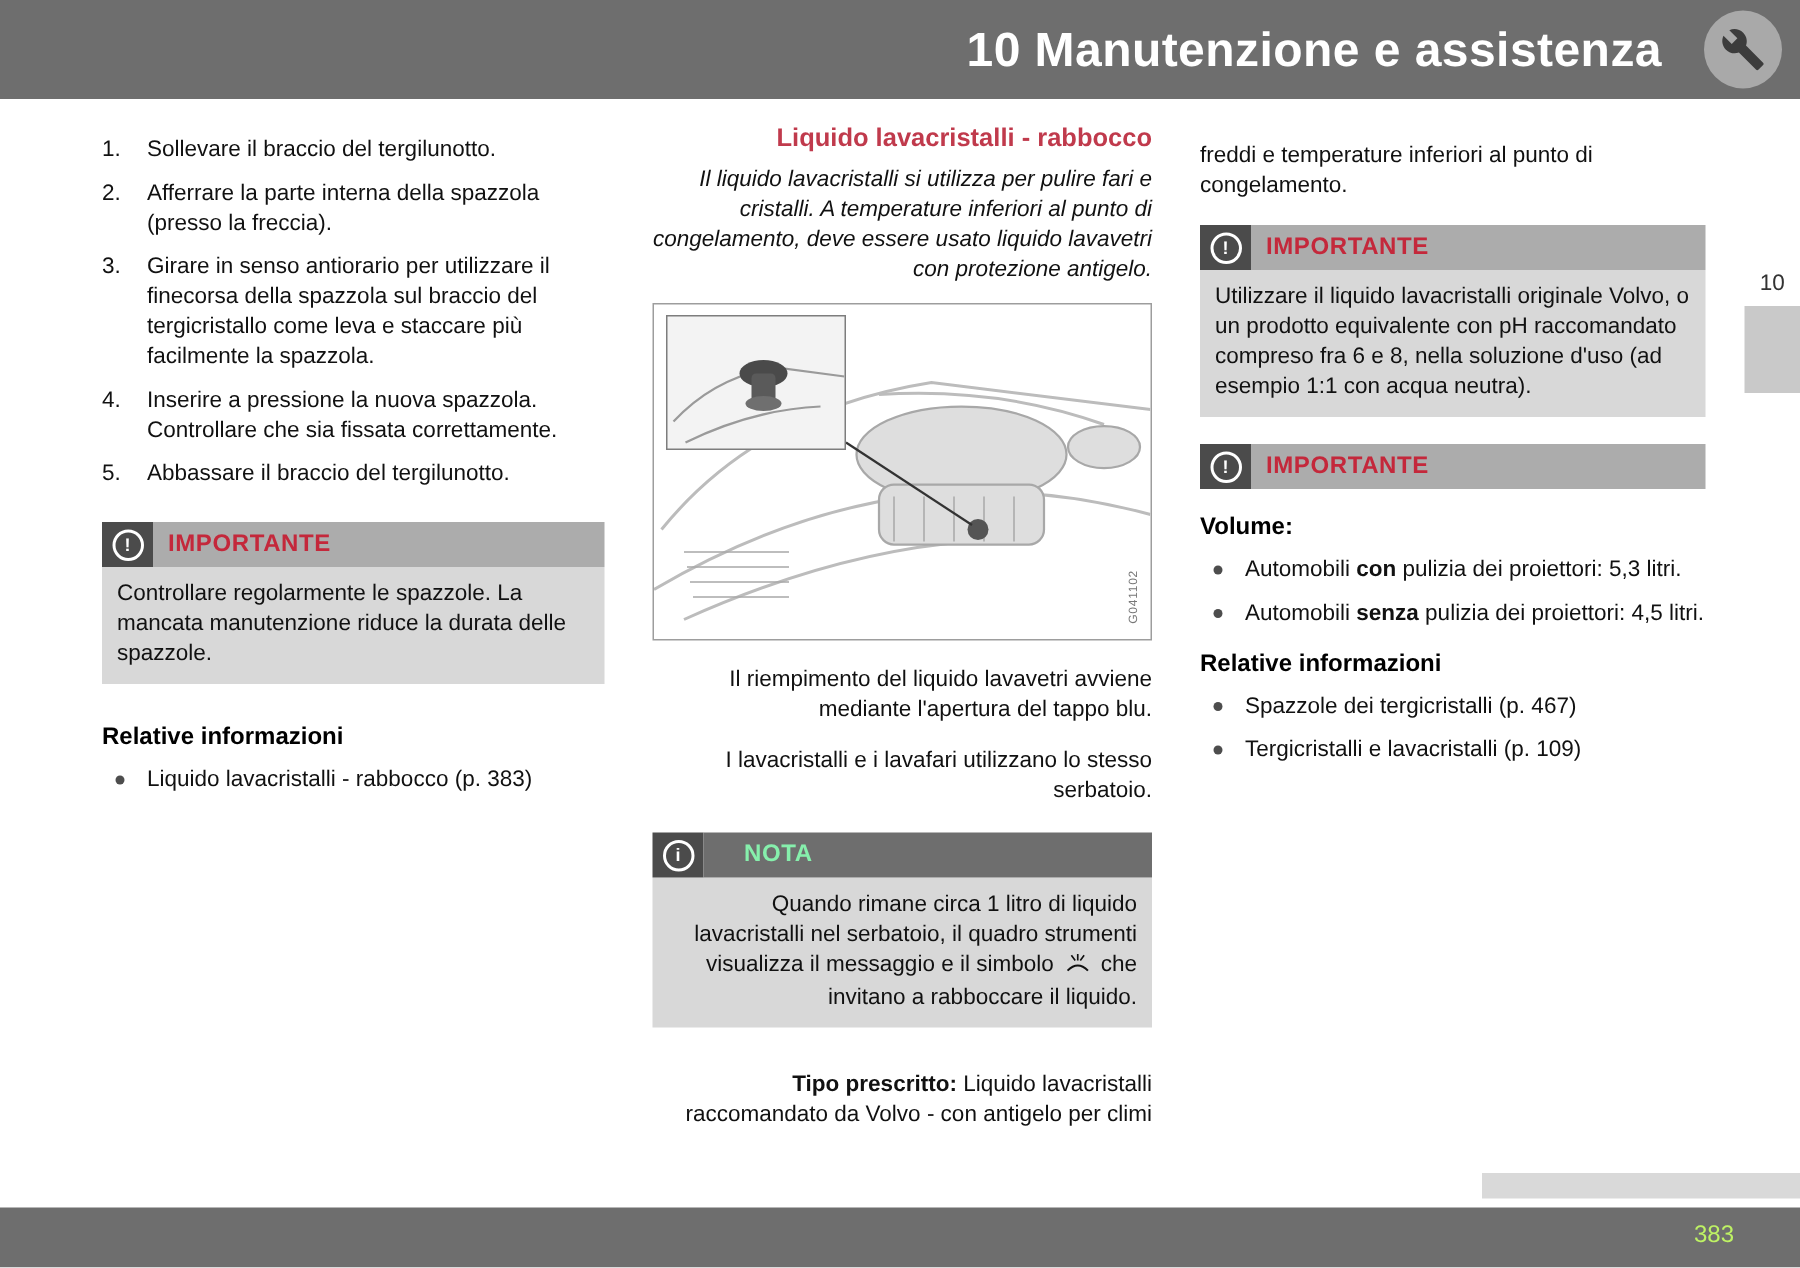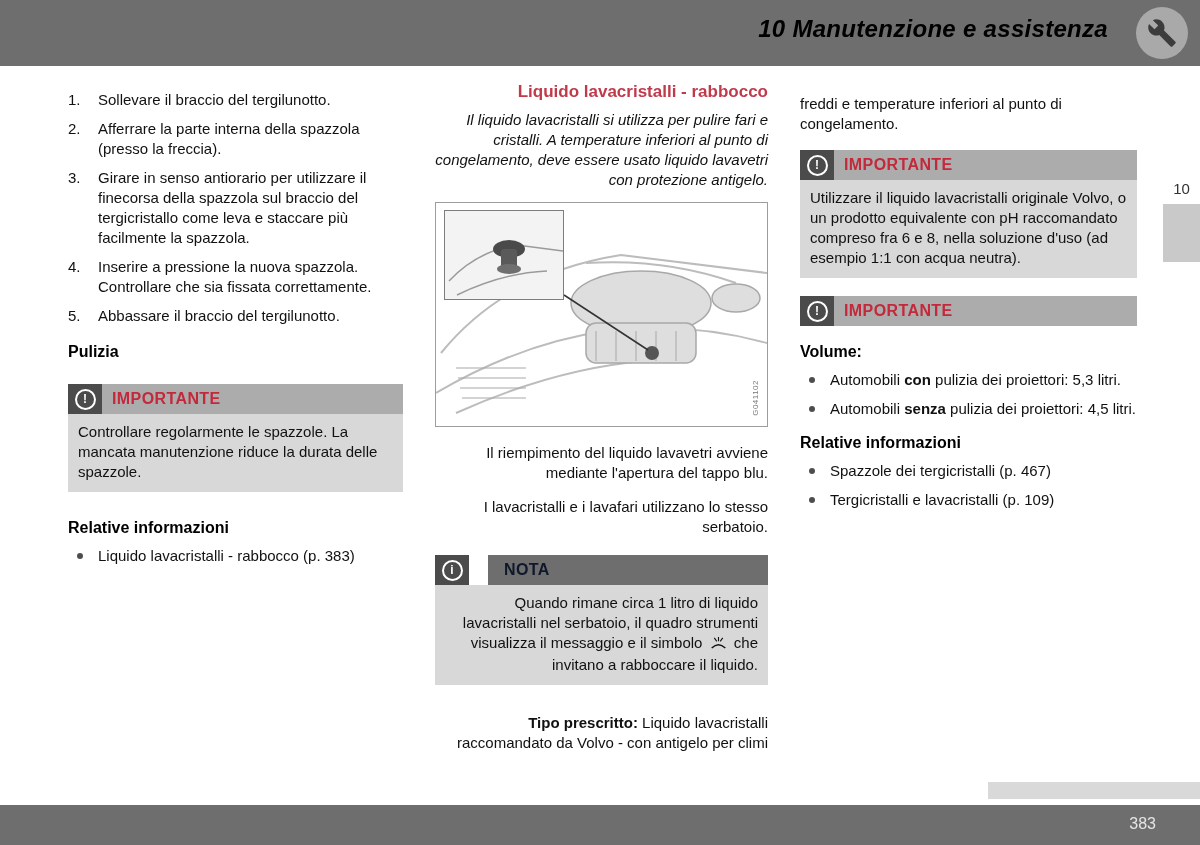--- a/index.html
+++ b/index.html
@@ -2,32 +2,32 @@
 <html><head>
 <meta charset="utf-8">
 <style>
   html,body{margin:0;padding:0;}
   body{
     width:1200px;height:845px;position:relative;background:#ffffff;
     font-family:"Liberation Sans", sans-serif;color:#111;overflow:hidden;
   }
   
   .header{position:absolute;top:0;left:0;width:1200px;height:66px;background:#6e6e6e;}
-  .header-title{position:absolute;right:92px;top:15px;font-size:24px;font-weight:bold;color:#000000;letter-spacing:.3px;font-style:italic;}
+  .header-title{position:absolute;right:92px;top:15px;font-size:32px;font-weight:bold;color:#ffffff;letter-spacing:.3px;}
   .header-icon{position:absolute;right:12px;top:7px;width:52px;height:52px;border-radius:50%;
     background:#a9a9a9;display:flex;align-items:center;justify-content:center;}
   .header-icon svg{width:30px;height:30px;fill:#3c3c3c;}
   
   .chapter-tab{position:absolute;right:0;top:168px;width:37px;text-align:center;margin-top:12px;}
   .chapter-tab-num{font-size:15px;color:#333;margin-bottom:7px;}
   .chapter-tab-block{width:37px;height:58px;background:#c9c9c9;}
   
   .prefooter-strip{position:absolute;left:988px;top:782px;width:212px;height:17px;background:#d9d9d9;}
   .footer{position:absolute;left:0;top:805px;width:1200px;height:40px;background:#6e6e6e;}
-  .footer-page{position:absolute;right:44px;top:10px;color:#e5e5e5;font-size:16px;}
+  .footer-page{position:absolute;right:44px;top:10px;color:#bef264;font-size:16px;}
   
   .col{position:absolute;top:66px;font-size:15px;line-height:20px;}
   #col1{left:68px;width:335px;padding-top:24px;}
   #col2{left:435px;width:333px;padding-top:16px;text-align:right;}
   #col3{left:800px;width:337px;padding-top:28px;}
   p{margin:0;}
   
   .steps{list-style:none;margin:0;padding:0;}
   .steps li{display:flex;margin-bottom:9px;}
   .step-num{width:30px;flex:none;}
@@ -38,22 +38,22 @@
   .mt8{margin-top:8px}.mt14{margin-top:14px}.mt16{margin-top:16px}
   .mt18{margin-top:18px}.mt22{margin-top:22px}.mt26{margin-top:26px}.mt28{margin-top:28px}
   
   .box{width:100%;}
   .box-header{display:flex;height:30px;}
   .box-icon{width:34px;height:30px;background:#4b4b4b;flex:none;display:flex;align-items:center;justify-content:center;}
   .glyph-circle{width:17px;height:17px;border:2px solid #fff;border-radius:50%;color:#fff;
     font-size:12px;font-weight:bold;display:flex;align-items:center;justify-content:center;line-height:1;}
   .imp-strip{flex:1;background:#acacac;display:flex;align-items:center;padding-left:10px;
     color:#c4283b;font-weight:bold;font-size:16px;letter-spacing:.4px;}
-  .nota-strip{flex:1;background:#6e6e6e;display:flex;align-items:center;padding-left:16px;
-    color:#0f172a;font-weight:bold;font-size:16px;letter-spacing:.4px;margin-left:19px;}
+  .nota-strip{flex:1;background:#6e6e6e;display:flex;align-items:center;padding-left:27px;
+    color:#86efac;font-weight:bold;font-size:16px;letter-spacing:.4px;}
   .box-body{background:#d8d8d8;padding:8px 10px 10px 10px;}
   
   .bullets{list-style:none;margin:8px 0 0 0;padding:0;}
   .bullets li{position:relative;padding-left:30px;margin-bottom:9px;}
   .bullets li::before{content:"";position:absolute;left:9px;top:7px;width:6px;height:6px;border-radius:50%;background:#4d4d4d;}
   
   .figure{margin-top:12px;width:331px;height:223px;border:1px solid #9d9d9d;position:relative;background:#fff;}
   .figure-inset{position:absolute;left:8px;top:7px;width:118px;height:88px;border:1px solid #7d7d7d;background:#f3f3f3;}
   .figure-code{position:absolute;right:1px;bottom:10px;font-size:8px;color:#777;
     writing-mode:vertical-rl;transform:rotate(180deg);letter-spacing:.5px;}
@@ -94,21 +94,20 @@
     <li>
       <span class="step-num">4.</span>
       <span class="step-text">Inserire a pressione la nuova spazzola. Controllare che sia fissata correttamente.</span>
     </li>
     <li>
       <span class="step-num">5.</span>
       <span class="step-text">Abbassare il braccio del tergilunotto.</span>
     </li>
   </ol>
 
-  <div class="h-bold mt16">Pulizia</div>
 
   <div class="box mt22">
     <div class="box-header">
       <div class="box-icon">
           <span class="glyph-circle">!</span>
         </div>
       <div class="imp-strip">IMPORTANTE</div>
     </div>
     <div class="box-body">Controllare regolarmente le spazzole. La mancata manutenzione riduce la durata delle spazzole.</div>
   </div>

